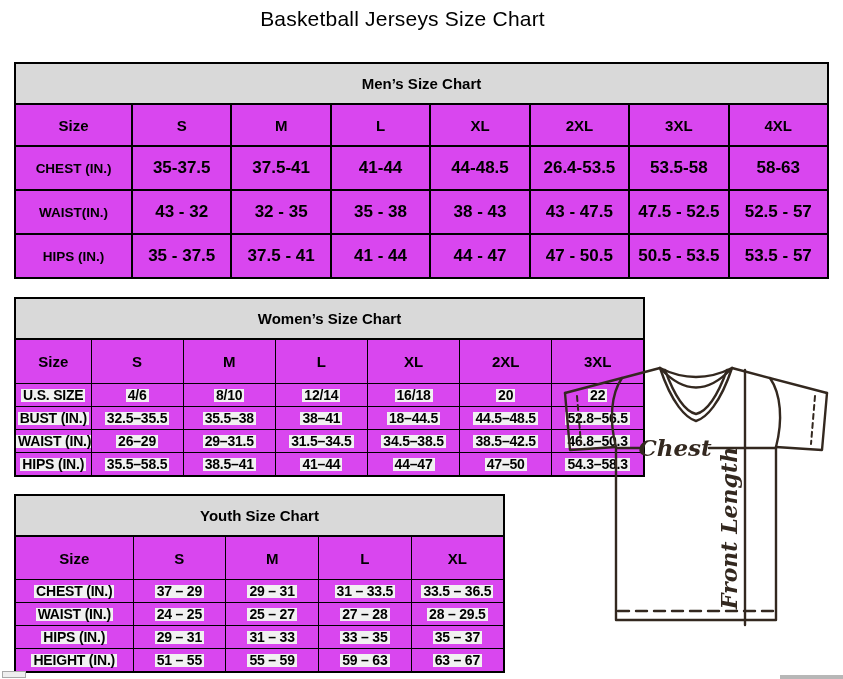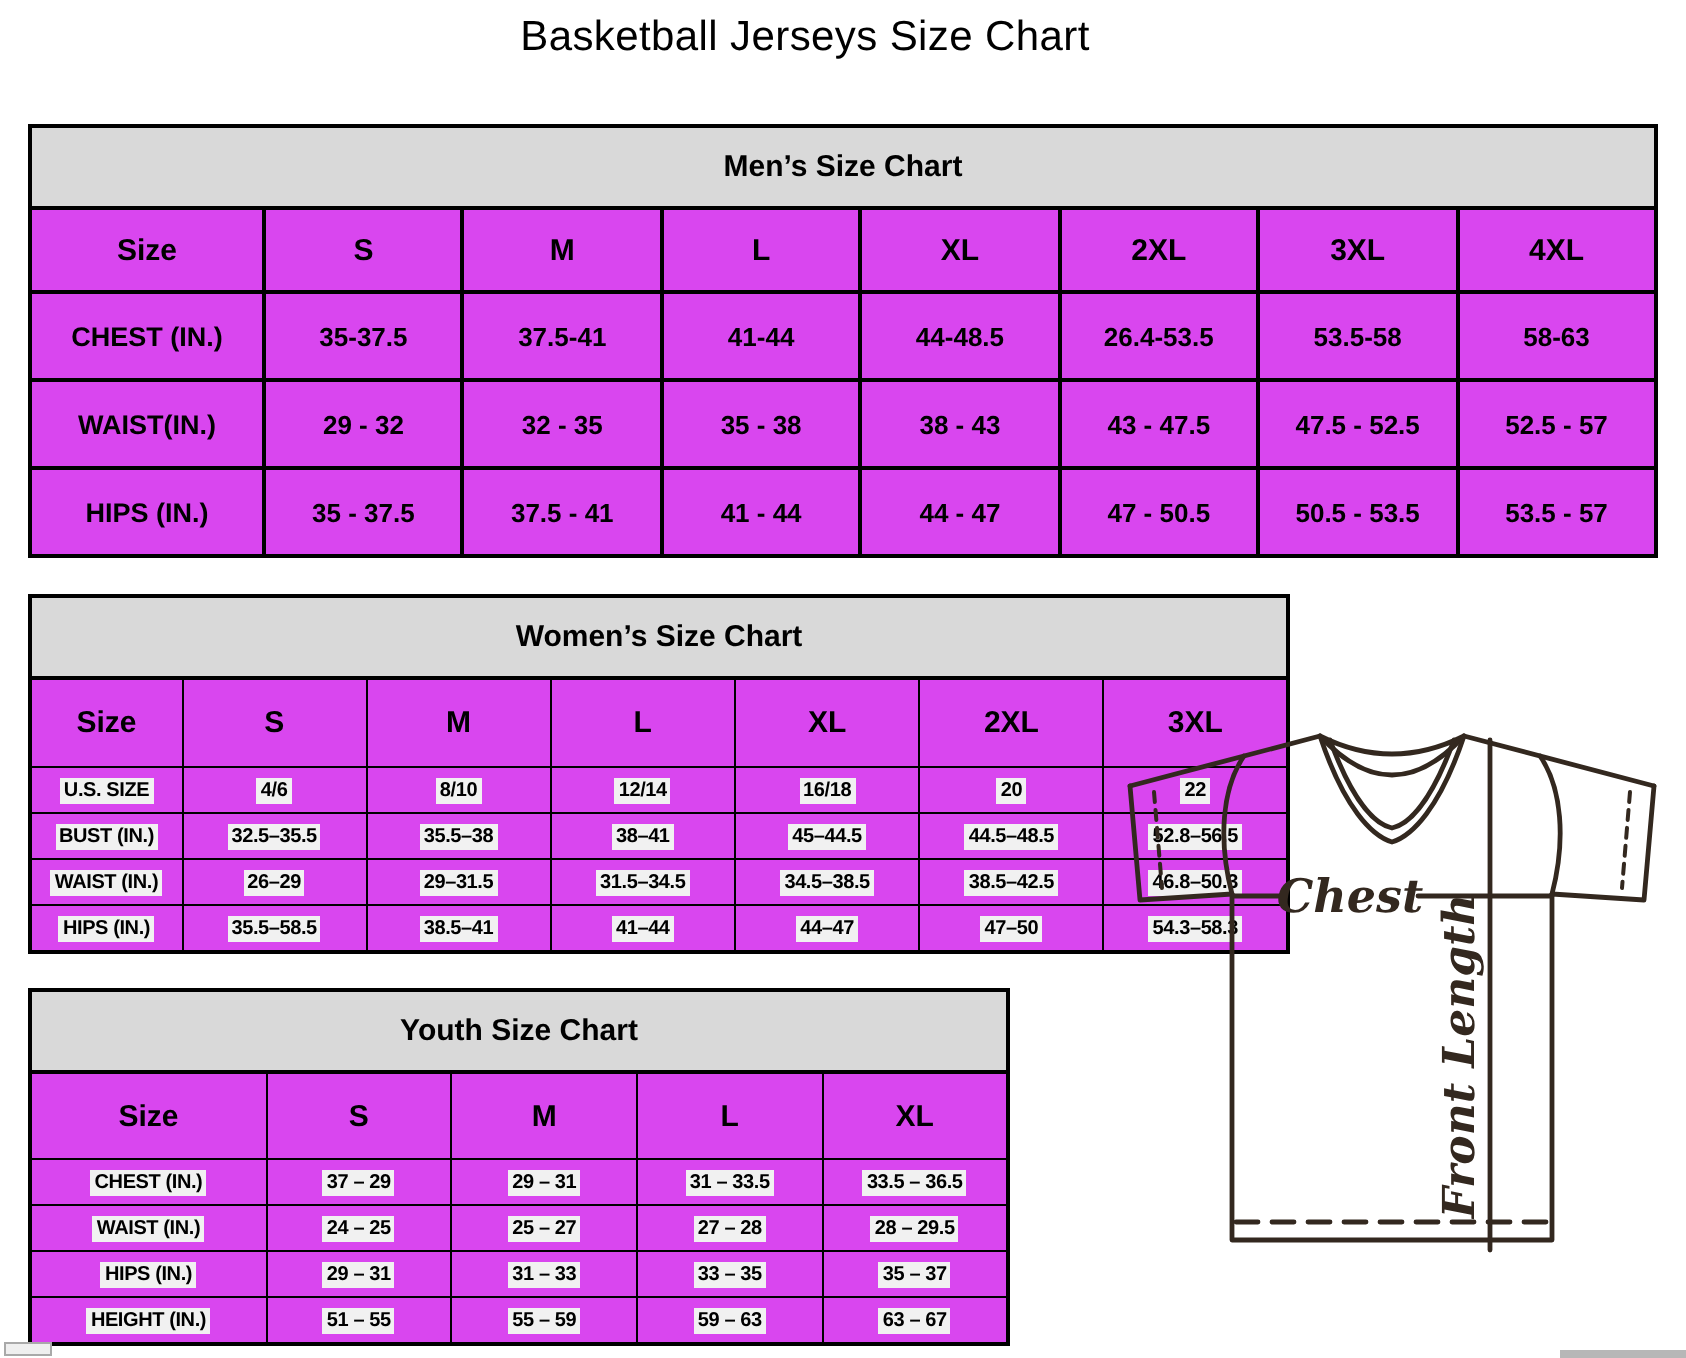--- a/index.html
+++ b/index.html
@@ -23,32 +23,32 @@
   }
   caption.band{
     border:2px solid #000;border-bottom:none;
     background:#d9d9d9;font-weight:bold;text-align:center;
   }
   
   #men-table{left:14px;top:62px;width:815px;}
   #men-table caption.band{height:39px;line-height:39px;font-size:15px;}
   #men-table th, #men-table td{border:2px solid #000;}
   #men-table thead th{height:40px;font-size:15px;}
-  #men-table tbody td, #men-table tbody th{height:42px;font-size:13px;}
+  #men-table tbody td, #men-table tbody th{height:42px;font-size:17px;}
   #men-table tbody th{font-size:13.5px;}
   
   #women-table{left:14px;top:297px;width:631px;}
   #youth-table{left:14px;top:494px;width:491px;}
   .small-table caption.band{height:39px;line-height:39px;font-size:15px;}
   .small-table th, .small-table td{border:1px solid #000;}
   .small-table{border:2px solid #000;}
   #women-table thead th{height:43px;font-size:15px;}
   #youth-table thead th{height:42px;font-size:15px;}
   .small-table tbody th, .small-table tbody td{
-    height:22px;font-size:10px;letter-spacing:-0.2px;
+    height:22px;font-size:14px;letter-spacing:-0.2px;
   }
   .hl{background:#f1f1f1;padding:0 2px;display:inline-block;line-height:13px;}
   
   #jersey{position:absolute;left:556px;top:360px;width:284px;height:268px;}
   .measure-label{
     font-family:"DejaVu Serif",serif;font-weight:bold;font-style:italic;
     fill:#33281f;
   }
   
   .scroll-frag-left{
@@ -95,21 +95,21 @@
       <td>35-37.5</td>
       <td>37.5-41</td>
       <td>41-44</td>
       <td>44-48.5</td>
       <td>26.4-53.5</td>
       <td>53.5-58</td>
       <td>58-63</td>
     </tr>
     <tr>
       <th>WAIST(IN.)</th>
-      <td>29 - 32</td>
+      <td>43 - 32</td>
       <td>32 - 35</td>
       <td>35 - 38</td>
       <td>38 - 43</td>
       <td>43 - 47.5</td>
       <td>47.5 - 52.5</td>
       <td>52.5 - 57</td>
     </tr>
     <tr>
       <th>HIPS (IN.)</th>
       <td>35 - 37.5</td>
@@ -153,21 +153,21 @@
       <td><span class="hl">12/14</span></td>
       <td><span class="hl">16/18</span></td>
       <td><span class="hl">20</span></td>
       <td><span class="hl">22</span></td>
     </tr>
     <tr>
       <th><span class="hl">BUST (IN.)</span></th>
       <td><span class="hl">32.5–35.5</span></td>
       <td><span class="hl">35.5–38</span></td>
       <td><span class="hl">38–41</span></td>
-      <td><span class="hl">45–44.5</span></td>
+      <td><span class="hl">18–44.5</span></td>
       <td><span class="hl">44.5–48.5</span></td>
       <td><span class="hl">52.8–56.5</span></td>
     </tr>
     <tr>
       <th><span class="hl">WAIST (IN.)</span></th>
       <td><span class="hl">26–29</span></td>
       <td><span class="hl">29–31.5</span></td>
       <td><span class="hl">31.5–34.5</span></td>
       <td><span class="hl">34.5–38.5</span></td>
       <td><span class="hl">38.5–42.5</span></td>

